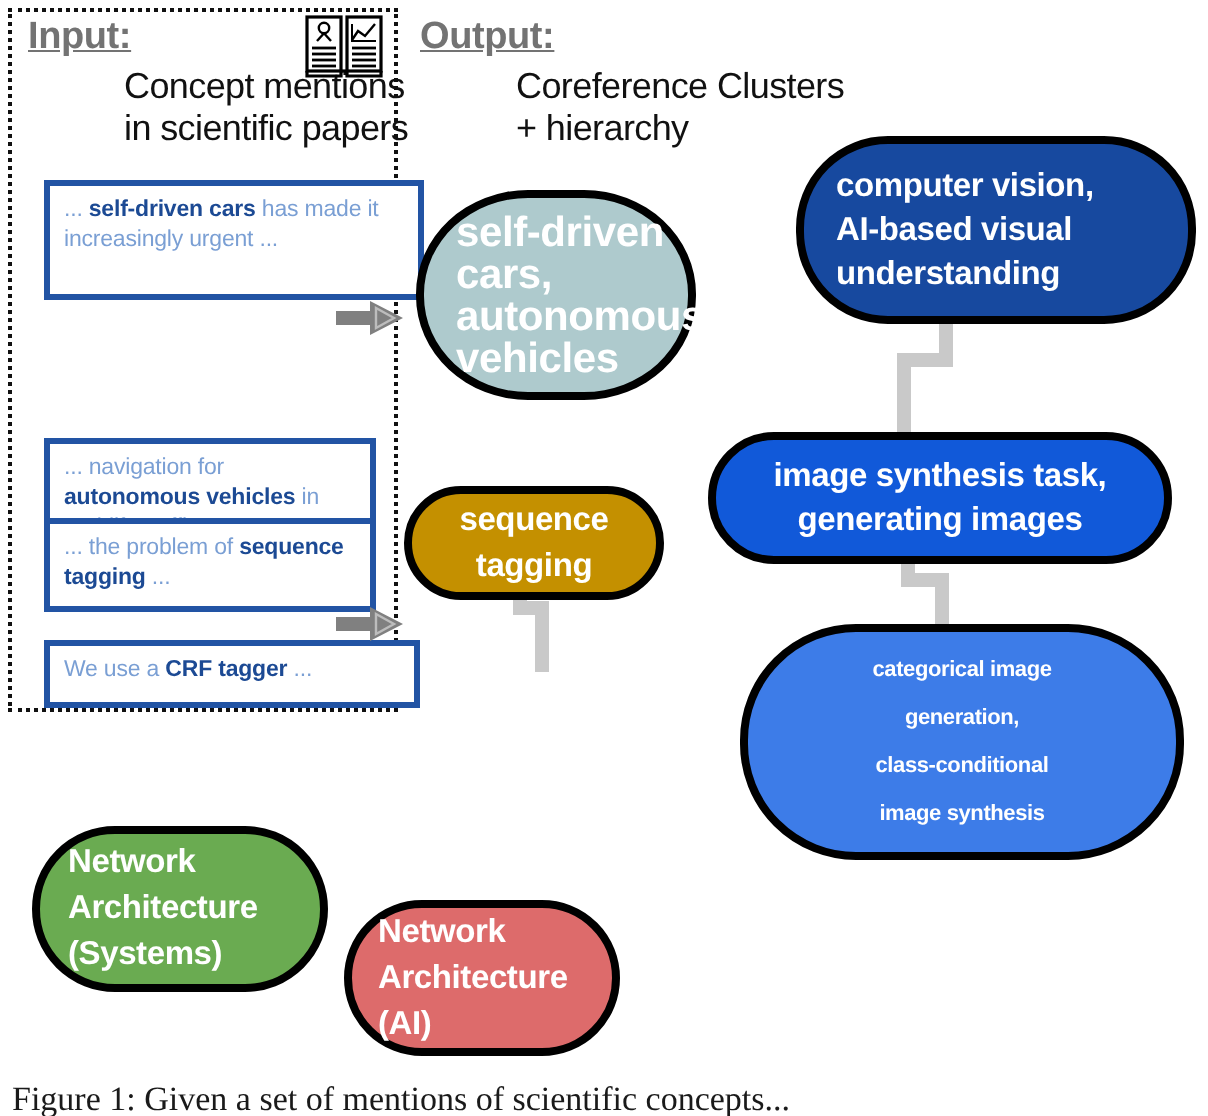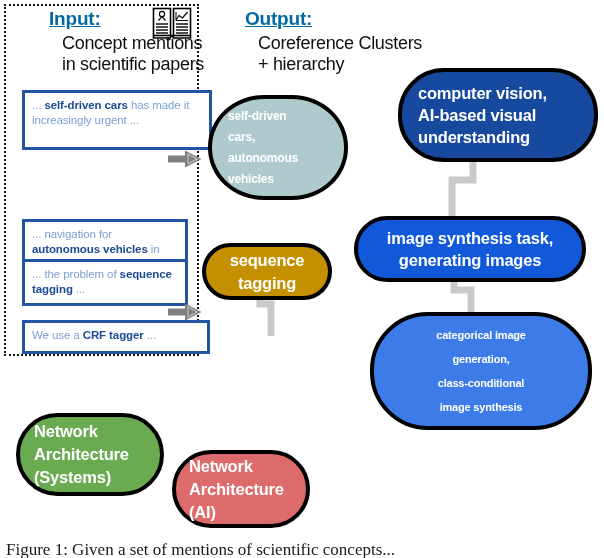--- a/index.html
+++ b/index.html
@@ -32,25 +32,24 @@
     height: 352px;
     border: 2px dotted #111111;
     box-sizing: border-box;
   }
 
   
   .heading-label {
     position: absolute;
     font-size: 19px;
     font-weight: 700;
-    color: #0369a1;
+    color: #737373;
     text-decoration: underline;
     white-space: nowrap;
     letter-spacing: -0.2px;
-    margin-left: 35px;
   }
   .heading-sub {
     position: absolute;
     font-size: 18px;
     font-weight: 400;
     color: #111111;
     white-space: nowrap;
     line-height: 21px;
     letter-spacing: -0.3px;
     margin-left: 48px;
@@ -212,21 +211,21 @@
       <polyline points="24,0 24,25 41,25 41,58" fill="none" stroke="#c9c9c9" stroke-width="7" stroke-linecap="butt"></polyline>
     </svg>
   </span>
 
   <span class="connector" style="left:245px; top:288px;">
     <svg viewBox="0 0 40 50" width="40" height="50" aria-hidden="true">
       <polyline points="15,0 15,16 26,16 26,48" fill="none" stroke="#c9c9c9" stroke-width="7" stroke-linecap="butt"></polyline>
     </svg>
   </span>
 
-  <div class="node left" style="left:208px; top:95px; width:140px; height:105px; border-radius:56px/52px; background:#aecacd; padding:0 16px; font-size:12px; line-height:21px;">
+  <div class="node left" style="left:208px; top:95px; width:140px; height:105px; border-radius:56px/52px; background:#aecacd; padding:0 16px; font-size:21px; line-height:21px;">
     <span class="node-text" style="white-space:pre;">self-driven
 cars,
 autonomous
 vehicles</span>
   </div>
 
   <div class="node left" style="left:398px; top:68px; width:200px; height:94px; border-radius:46px; background:#17499f; padding:0 16px; font-size:16.5px; line-height:22px;">
     <span class="node-text" style="white-space:pre;">computer vision,
 AI-based visual
 understanding</span>

